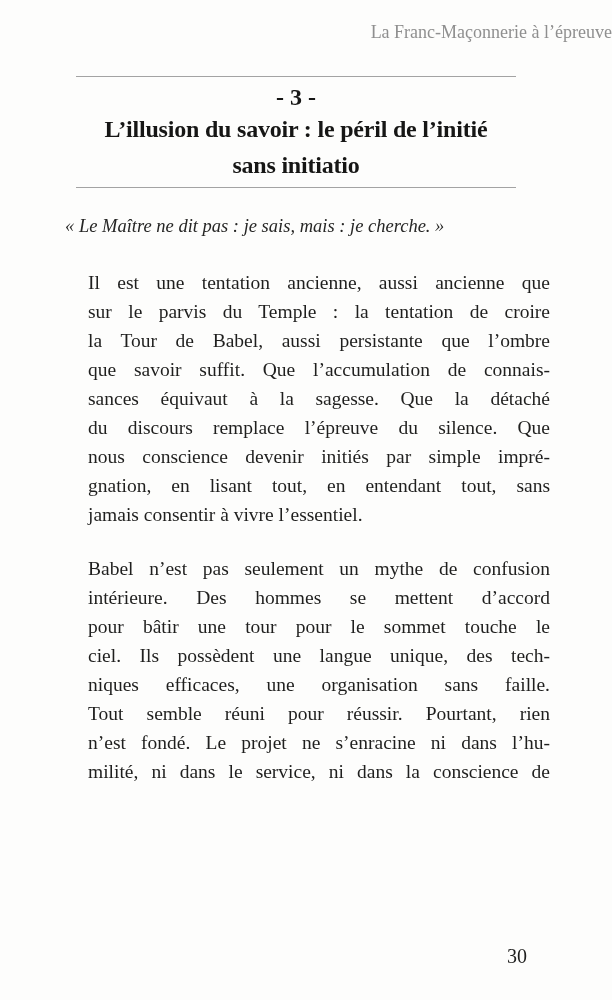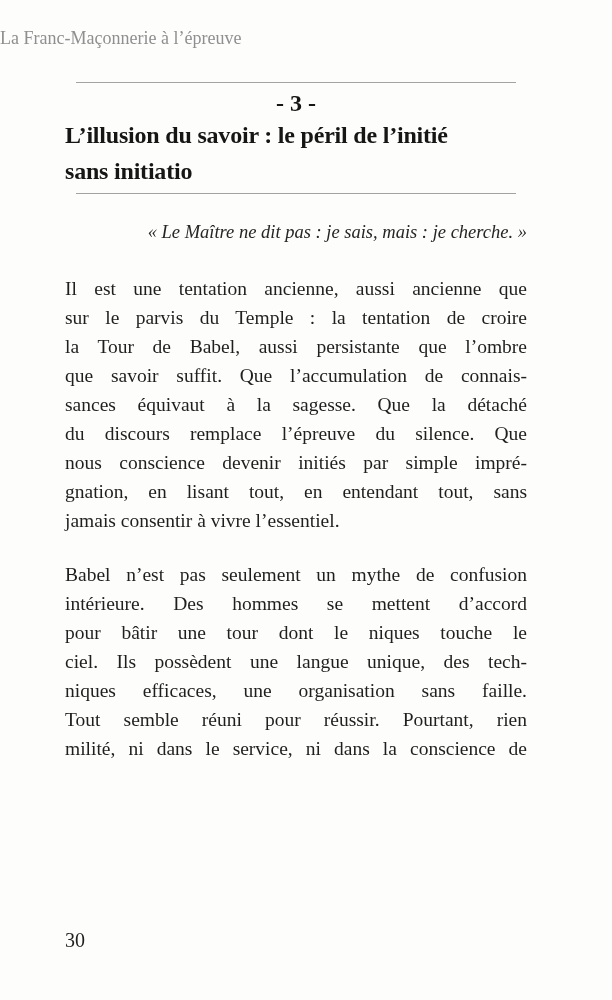--- a/index.html
+++ b/index.html
@@ -12,22 +12,22 @@
     width: 612px;
     height: 1000px;
     margin: 0 auto;
     background: #fdfdfc;
     font-family: "Liberation Serif", "DejaVu Serif", serif;
     color: #1f1f1e;
     overflow: hidden;
     box-sizing: border-box;
   }
   .running-header {
-    padding-top: 25px;
-    text-align: left;
+    padding-top: 19px;
+    text-align: right;
     color: #8f8f8f;
     font-size: 18px;
     line-height: 26px;
   }
   .rule {
     width: 440px;
     height: 1px;
     background: #a3a3a3;
     margin-left: 76px;
   }
@@ -39,60 +39,60 @@
     width: 462px;
     text-align: center;
     font-weight: bold;
     font-size: 24px;
     line-height: 28px;
     color: #161615;
   }
   .chapter-title {
     margin: 0 0 0 65px;
     width: 462px;
-    text-align: left;
+    text-align: center;
     font-size: 24px;
     font-weight: bold;
     line-height: 36px;
     letter-spacing: -0.2px;
     color: #161615;
   }
   .title-line { display: block; white-space: nowrap; }
   .epigraph {
     margin-top: 26px;
     margin-left: 65px;
     width: 462px;
-    text-align: right;
+    text-align: left;
     font-style: italic;
     font-size: 18.5px;
     line-height: 24px;
     color: #262625;
   }
   .body-text {
     margin-top: 30px;
-    margin-left: 65px;
+    margin-left: 88px;
     width: 462px;
     font-size: 19.5px;
     line-height: 29px;
     color: #1f1f1e;
   }
   .paragraph + .paragraph { margin-top: 25px; }
   .line {
     text-align: justify;
     text-align-last: justify;
   }
   .line.last {
     text-align-last: left;
   }
   .page-number {
     position: absolute;
-    bottom: 48px;
+    bottom: 32px;
     left: 65px;
     width: 462px;
-    text-align: left;
+    text-align: right;
     font-size: 20px;
     color: #1f1f1e;
   }
 </style>
 </head>
 <body>
 
 <div class="page">
 
   <div class="running-header">
@@ -120,23 +120,24 @@
         <div class="line">que savoir suffit. Que l’accumulation de connais-</div>
         <div class="line">sances équivaut à la sagesse. Que la détaché</div>
         <div class="line">du discours remplace l’épreuve du silence. Que</div>
         <div class="line">nous conscience devenir initiés par simple impré-</div>
         <div class="line">gnation, en lisant tout, en entendant tout, sans</div>
         <div class="line last">jamais consentir à vivre l’essentiel.</div>
       </div>
       <div class="paragraph">
         <div class="line">Babel n’est pas seulement un mythe de confusion</div>
         <div class="line">intérieure. Des hommes se mettent d’accord</div>
-        <div class="line">pour bâtir une tour dont le niques touche le</div>
+        <div class="line">pour bâtir une tour pour le sommet touche le</div>
         <div class="line">ciel. Ils possèdent une langue unique, des tech-</div>
         <div class="line">niques efficaces, une organisation sans faille.</div>
         <div class="line">Tout semble réuni pour réussir. Pourtant, rien</div>
+        <div class="line">n’est fondé. Le projet ne s’enracine ni dans l’hu-</div>
         <div class="line">milité, ni dans le service, ni dans la conscience de</div>
       </div>
     </div>
 
   <div class="page-number">30</div>
 
 </div>
 
 </body></html>

